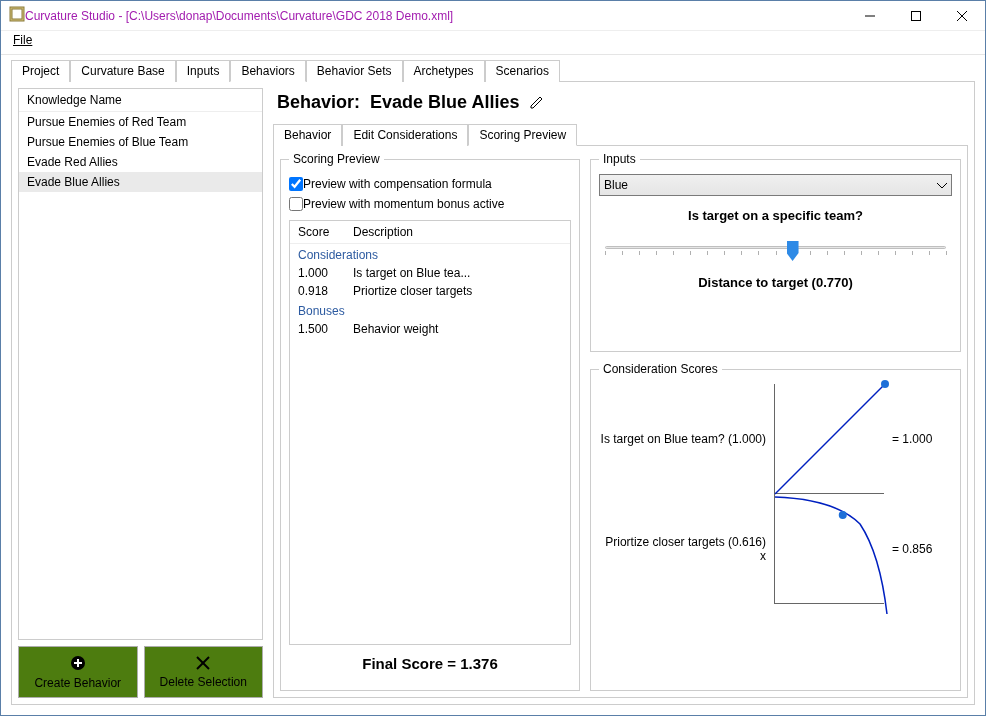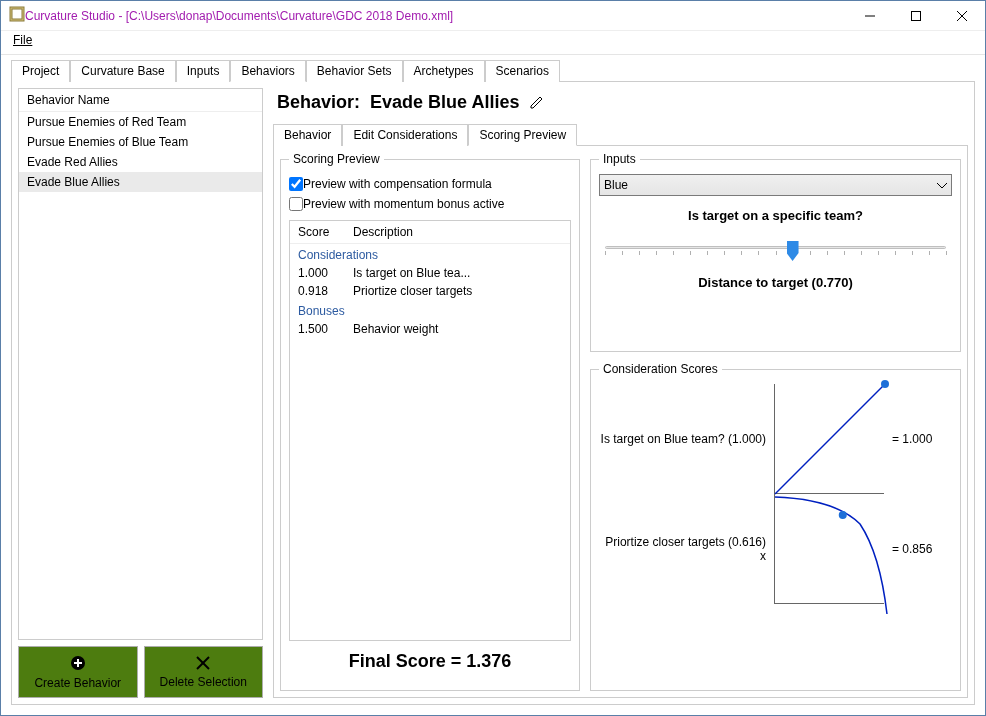--- a/index.html
+++ b/index.html
@@ -40,21 +40,21 @@
 fieldset { border: 1px solid #ccc; padding: 8px; }
 legend { padding: 0 4px; }
 .checkrow { display: flex; align-items: center; margin: 3px 0; }
 .checkrow input { width: 14px; height: 14px; }
 .scoretable { border: 1px solid #ccc; margin-top: 6px; flex: 1; }
 .scoretable .hdr { display: flex; padding: 4px 8px; border-bottom: 1px solid #eee; }
 .scoretable .hdr .c1 { width: 55px; }
 .scoretable .section-hdr { color: #2c5aa0; padding: 4px 8px 2px 8px; }
 .scoretable .row { display: flex; padding: 2px 8px; }
 .scoretable .row .c1 { width: 55px; }
-.finalscore { text-align: center; font-weight: bold; font-size: 18px; padding: 10px 0; }
+.finalscore { text-align: center; font-weight: bold; font-size: 15px; padding: 10px 0; }
 .inputs-box { display: flex; flex-direction: column; gap: 12px; min-height: 200px; }
 .dropdown { width: 100%; padding: 2px 4px; border: 1px solid #7a7a7a; background: linear-gradient(#f0f0f0,#e5e5e5); height: 22px; display: flex; align-items: center; justify-content: space-between; }
 .question { text-align: center; font-weight: bold; font-size: 13px; }
 .slider-wrap { position: relative; height: 28px; margin: 0 6px; }
 .slider-track { position: absolute; top: 11px; left: 0; right: 0; height: 3px; background: #e6e6e6; border: 1px solid #bfbfbf; border-radius: 2px; }
 .slider-ticks { position: absolute; top: 16px; left: 0; right: 0; height: 6px; }
 .slider-tick { position: absolute; width: 1px; height: 4px; background: #b0b0b0; }
 .slider-thumb { position: absolute; top: 6px; width: 12px; height: 20px; background: #2e8ae6; clip-path: polygon(0 0, 100% 0, 100% 60%, 50% 100%, 0 60%); transform: translateX(-50%); }
 .scores-box { flex: 1; display: flex; flex-direction: row; gap: 18px; padding-top: 8px; }
 .score-row { display: flex; align-items: center; gap: 8px; }
@@ -105,21 +105,21 @@
       <div class="tab inactive">Curvature Base</div>
       <div class="tab inactive">Inputs</div>
       <div class="tab active">Behaviors</div>
       <div class="tab inactive">Behavior Sets</div>
       <div class="tab inactive">Archetypes</div>
       <div class="tab inactive">Scenarios</div>
     </div>
   <div class="workarea">
     <div class="leftpanel">
       <div class="listbox">
-        <div class="listbox-header">Behavior Name</div>
+        <div class="listbox-header">Knowledge Name</div>
         <div id="behavior-items">
             <div class="listbox-item">Pursue Enemies of Red Team</div>
             <div class="listbox-item">Pursue Enemies of Blue Team</div>
             <div class="listbox-item">Evade Red Allies</div>
             <div class="listbox-item selected">Evade Blue Allies</div>
           </div>
       </div>
       <div class="btnrow">
         <div class="bigbtn">
           <span class="icn">

